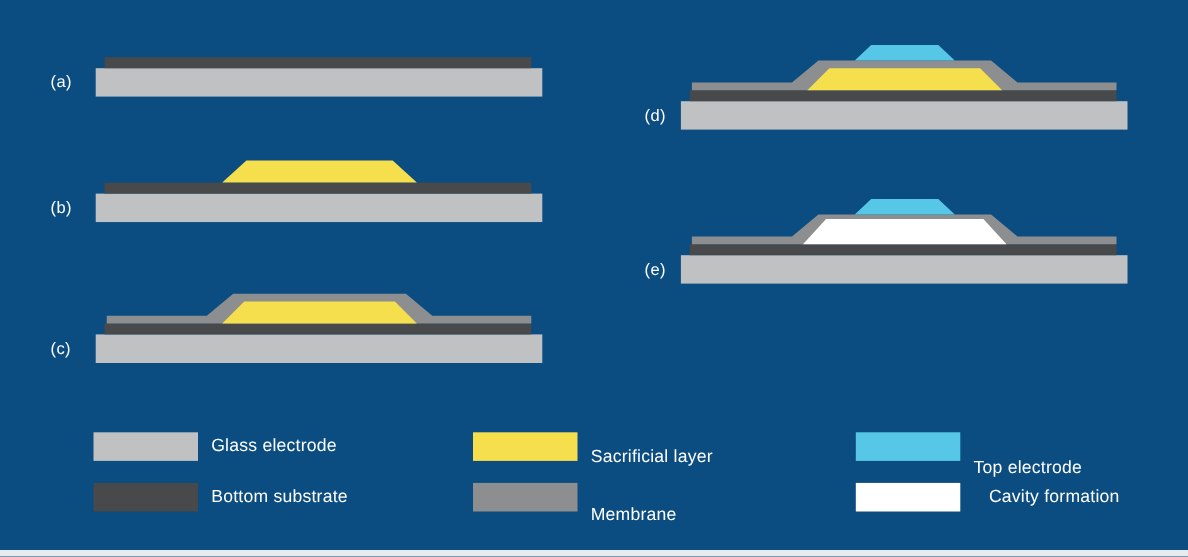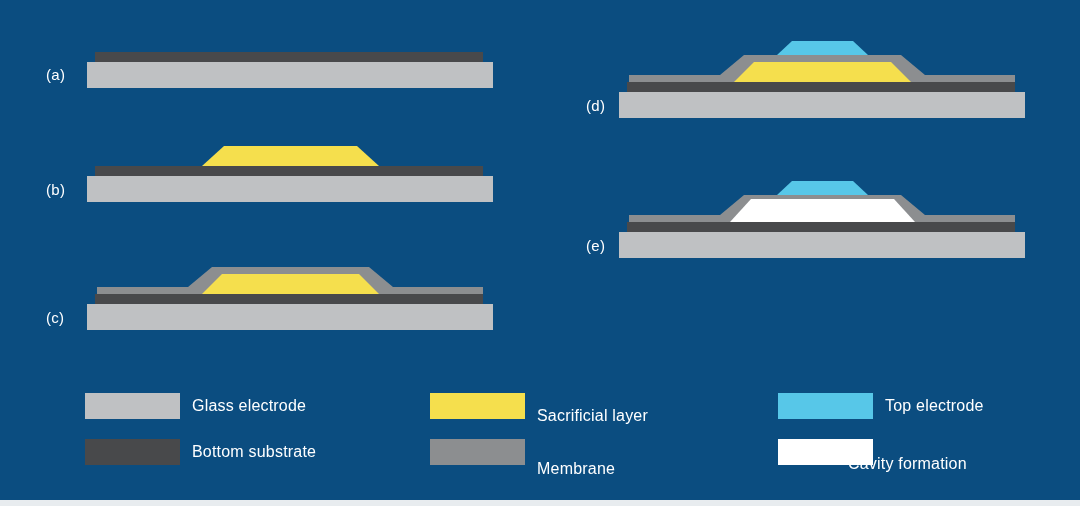--- a/index.html
+++ b/index.html
@@ -95,26 +95,26 @@
   </div>
 
   <div>
     <div class="legend-swatch sw-glass" style="left:85px;top:393px;"></div>
     <div class="legend-label" style="left:192px;top:397px;">Glass electrode</div>
 
     <div class="legend-swatch sw-sacrificial" style="left:430px;top:393px;"></div>
     <div class="legend-label" style="left:537px;top:407px;">Sacrificial layer</div>
 
     <div class="legend-swatch sw-top_electrode" style="left:778px;top:393px;"></div>
-    <div class="legend-label" style="left:885px;top:397px;">Top electrode</div>
+    <div class="legend-label" style="left:885px;top:417px;">Top electrode</div>
 
     <div class="legend-swatch sw-bottom_electrode" style="left:85px;top:439px;"></div>
     <div class="legend-label" style="left:192px;top:443px;">Bottom substrate</div>
 
     <div class="legend-swatch sw-membrane" style="left:430px;top:439px;"></div>
     <div class="legend-label" style="left:537px;top:443px;margin-top:17px;">Membrane</div>
 
     <div class="legend-swatch sw-cavity" style="left:778px;top:439px;"></div>
-    <div class="legend-label" style="left:848px;top:443px;margin-top:12px;">Cavity formation</div>
+    <div class="legend-label" style="left:899px;top:443px;">Cavity formation</div>
   </div>
 
   <div class="bottom-strip"></div>
 </div>
 
 </body></html>

